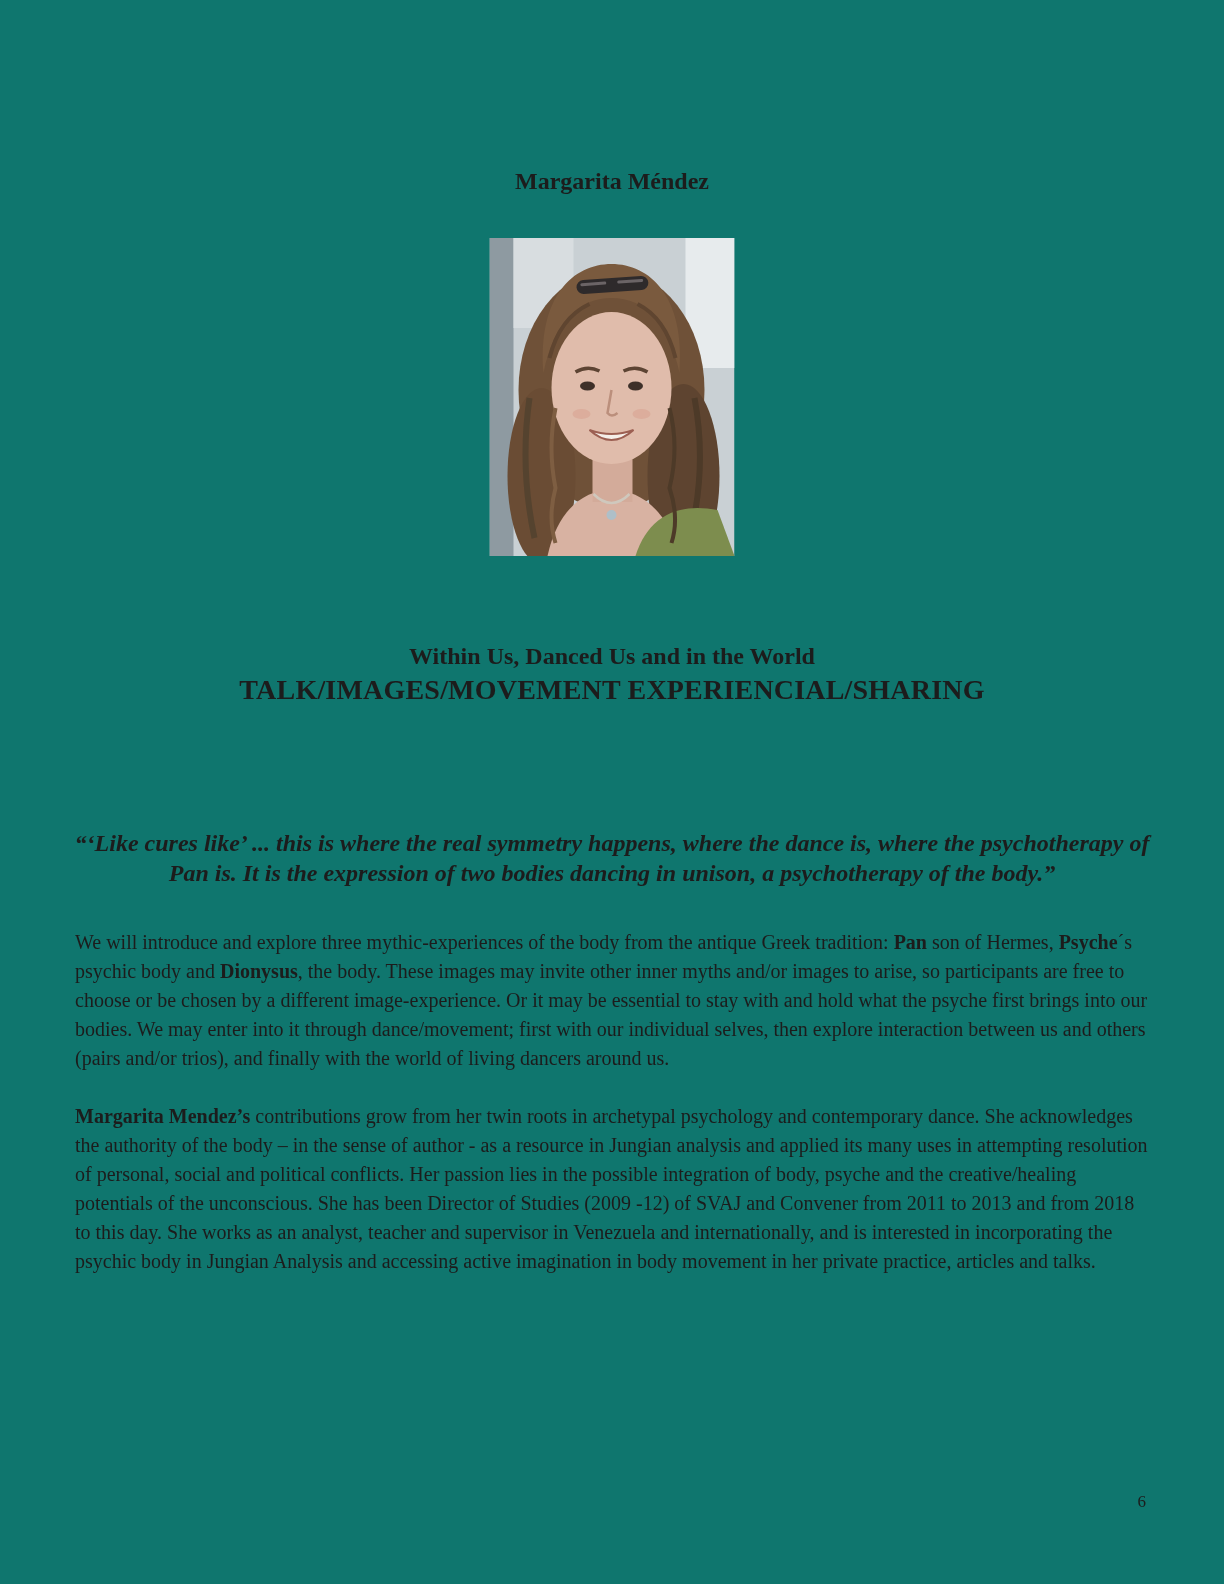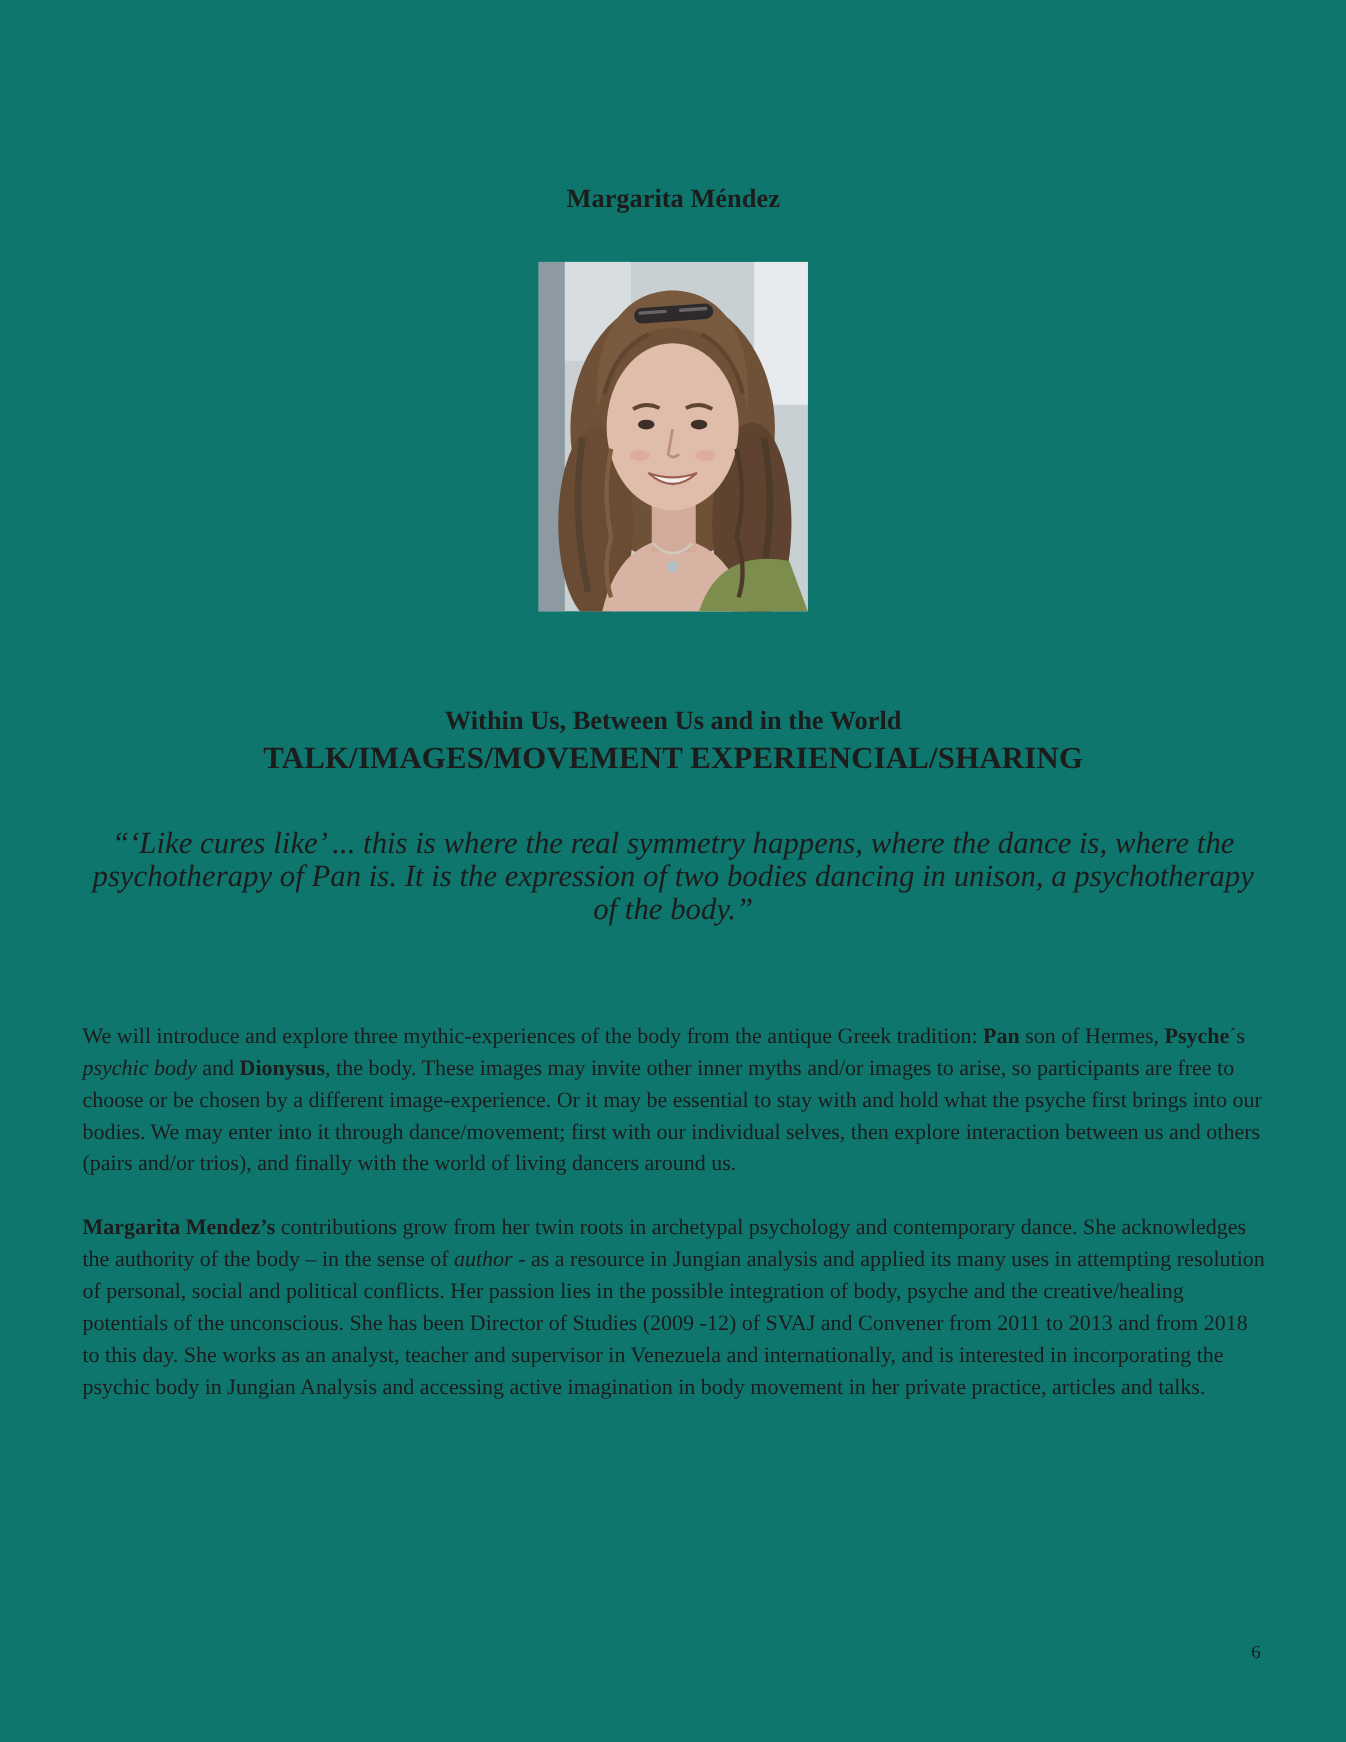--- a/index.html
+++ b/index.html
@@ -51,47 +51,48 @@
     font-size: 24px;
     font-weight: bold;
   }
   .talk-format-line {
     font-size: 28px;
     font-weight: bold;
     letter-spacing: 0.2px;
   }
   .quote-block {
     position: absolute;
-    top: 752px;
+    top: 828px;
     left: 72px;
     right: 72px;
     font-style: italic;
-    font-size: 28px;
+    font-size: 24px;
     line-height: 30px;
+    font-weight: bold;
   }
   .quote-text {
     text-align: center;
   }
   .quote-attribution {
     text-align: right;
     margin-top: 0;
   }
   .body-block {
     position: absolute;
     top: 928px;
     left: 75px;
     right: 72px;
     font-size: 20px;
     line-height: 29px;
   }
   .body-block p {
     margin: 0 0 29px 0;
   }
   .b { font-weight: bold; }
-  .i { font-style: italic; }
+  .i { }
   .page-number {
     position: absolute;
     top: 1492px;
     right: 78px;
     font-size: 17px;
   }
 </style>
 </head>
 <body>
 
@@ -145,21 +146,21 @@
 
       <path d="M104,256 Q122,274 140,256" stroke="#cfc8bd" stroke-width="2.5" fill="none"></path>
       <circle cx="122" cy="277" r="5" fill="#aebfc8"></circle>
 
       <path d="M66,170 Q58,210 66,250 Q58,280 66,305" stroke="#7e5e42" stroke-width="4" fill="none"></path>
       <path d="M180,170 Q190,210 180,250 Q190,280 182,305" stroke="#4d3a28" stroke-width="4" fill="none"></path>
     </svg>
   </div>
 
   <div class="talk-title-block">
-    <div class="talk-title-line">Within Us, Between Us and in the World</div>
+    <div class="talk-title-line">Within Us, Danced Us and in the World</div>
     <div class="talk-format-line">TALK/IMAGES/MOVEMENT EXPERIENCIAL/SHARING</div>
   </div>
 
   <div class="quote-block">
     <div class="quote-text">“‘Like cures like’ ... this is where the real symmetry happens, where the dance is, where the psychotherapy of Pan is. It is the expression of two bodies dancing in unison, a psychotherapy of the body.”</div>
   </div>
 
   <div class="body-block">
     <p><span>We will introduce and explore three mythic-experiences of the body from the antique Greek tradition: </span><span class="b">Pan</span><span> son of Hermes, </span><span class="b">Psyche</span><span>´s </span><span class="i">psychic body</span><span> and </span><span class="b">Dionysus</span><span>, the body. These images may invite other inner myths and/or images to arise, so participants are free to choose or be chosen by a different image-experience. Or it may be essential to stay with and hold what the psyche first brings into our bodies. We may enter into it through dance/movement; first with our individual selves, then explore interaction between us and others (pairs and/or trios), and finally with the world of living dancers around us.</span></p>
     <p><span class="b">Margarita Mendez’s</span><span> contributions grow from her twin roots in archetypal psychology and contemporary dance. She acknowledges the authority of the body – in the sense of </span><span class="i">author</span><span> - as a resource in Jungian analysis and applied its many uses in attempting resolution of personal, social and political conflicts. Her passion lies in the possible integration of body, psyche and the creative/healing potentials of the unconscious. She has been Director of Studies (2009 -12) of SVAJ and Convener from 2011 to 2013 and from 2018 to this day. She works as an analyst, teacher and supervisor in Venezuela and internationally, and is interested in incorporating the psychic body in Jungian Analysis and accessing active imagination in body movement in her private practice, articles and talks.</span></p>

